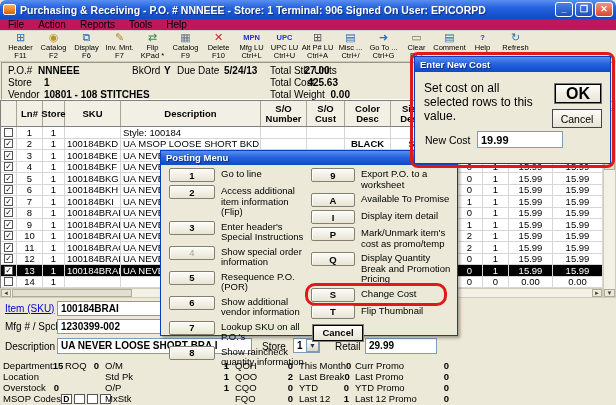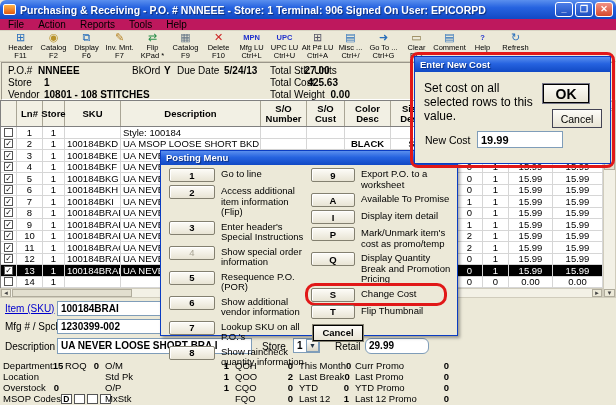--- a/index.html
+++ b/index.html
@@ -102,22 +102,22 @@
     border:1px solid #000; outline:1px solid #838070; font-size:9.5px; font-weight:bold; font-family:inherit; }
   .ring { position:absolute; border:3px solid #e11818; border-radius:10px; pointer-events:none; }
   .ring-s { left:-6px; top:-5px; width:142px; height:23px; }
 
   .cost-outer { position:absolute; left:410px; top:52px; width:205px; height:116px;
     border:3px solid #e11818; border-radius:8px; background:transparent; }
   .cost-dlg { position:absolute; left:1px; top:1px; width:197px; height:108px; background:#ece9d8;
     border:1px solid #0a3cc2; }
   .cost-dlg .dlg-title { height:15px; line-height:15px; }
   .cost-msg { position:absolute; left:9px; top:24px; width:112px; font-size:12px; line-height:14px; }
-  .cost-ok { position:absolute; left:128px; top:27px; width:46px; height:19px; background:linear-gradient(#fdfcf8,#e8e4d4);
-    border:1px solid #000; outline:1px solid #778; font-size:14px; font-weight:bold; font-family:inherit; }
+  .cost-ok { position:absolute; left:140px; top:27px; width:46px; height:19px; background:linear-gradient(#fdfcf8,#e8e4d4);
+    border:1px solid #000; outline:1px solid #778; font-size:16px; font-weight:bold; font-family:inherit; }
   .cost-cancel { position:absolute; left:137px; top:52px; width:50px; height:19px; background:linear-gradient(#fdfcf8,#e8e4d4);
     border:1px solid #445; font-size:10.5px; font-family:inherit; }
   .cost-lbl { position:absolute; left:10px; top:77px; font-size:10.5px; }
   .cost-input { position:absolute; left:62px; top:74px; width:86px; height:17px; border:1px solid #7f9db9;
     font-size:11px; font-weight:bold; padding:0 3px; font-family:inherit; }
 </style>
 </head>
 <body>
 
 <div class="titlebar">
@@ -531,21 +531,21 @@
   <span class="lab link" style="left:5px;top:5px;">Item (SKU)</span>
   <div class="fld" style="left:57px;top:3px;width:170px;height:15px;">100184BRAI</div>
   <span class="lab" style="left:5px;top:23px;">Mfg # / Spcl</span>
   <div class="fld" style="left:57px;top:21px;width:170px;height:15px;">1230399-002</div>
   <span class="lab" style="left:5px;top:43px;">Description</span>
   <div class="fld" style="left:57px;top:40px;width:195px;height:16px;">UA NEVER LOOSE SHORT BRA I</div>
   <span class="lab" style="left:262px;top:43px;">Store</span>
   <div class="fld" style="left:293px;top:40px;width:27px;height:15px;">1</div>
   <div class="combo-arrow" style="left:306px;top:41px;">▼</div>
   <span class="lab" style="left:335px;top:43px;">Retail</span>
-  <div class="fld" style="left:365px;top:40px;width:64px;height:16px;border-radius:6px;">29.99</div>
+  <div class="fld" style="left:365px;top:40px;width:72px;height:16px;">29.99</div>
   <div class="stats" id="stats">
       <div class="stat-row">
         <div class="sc scA">
           <span class="sl">Department</span>
           <span class="sv">15</span>
         </div>
         <div class="sc scB">
           <span class="sl">ROQ</span>
           <span class="sv">0</span>
         </div>

